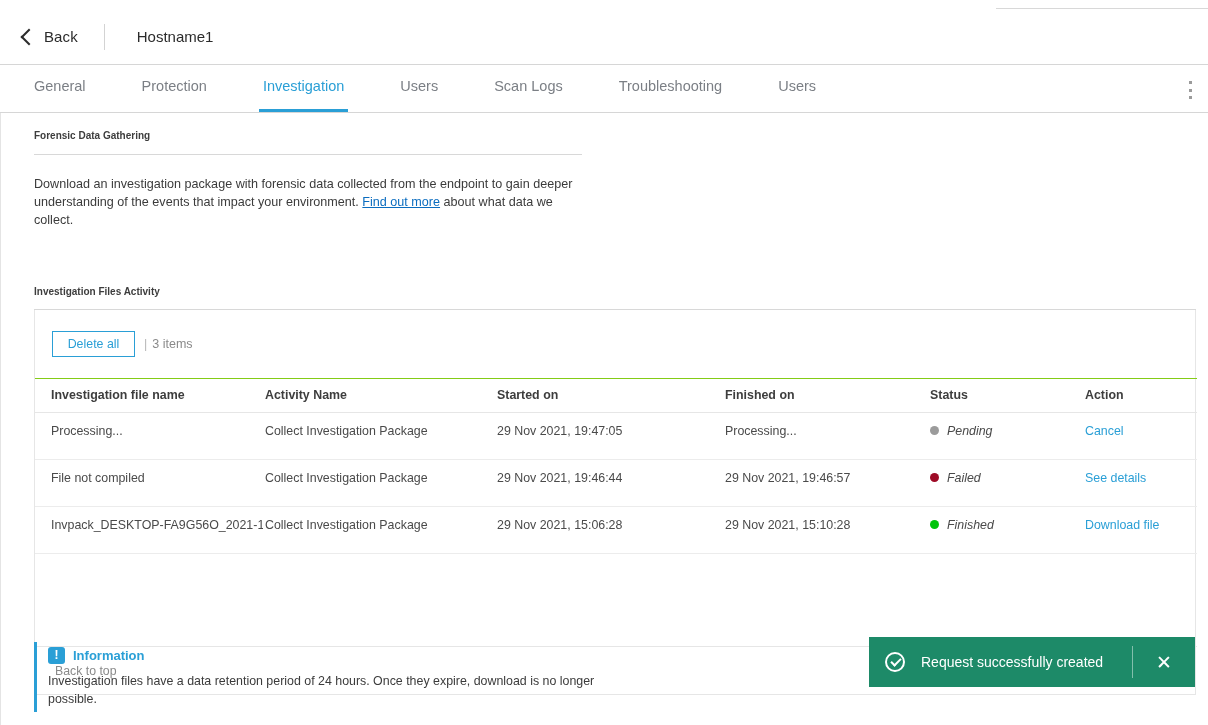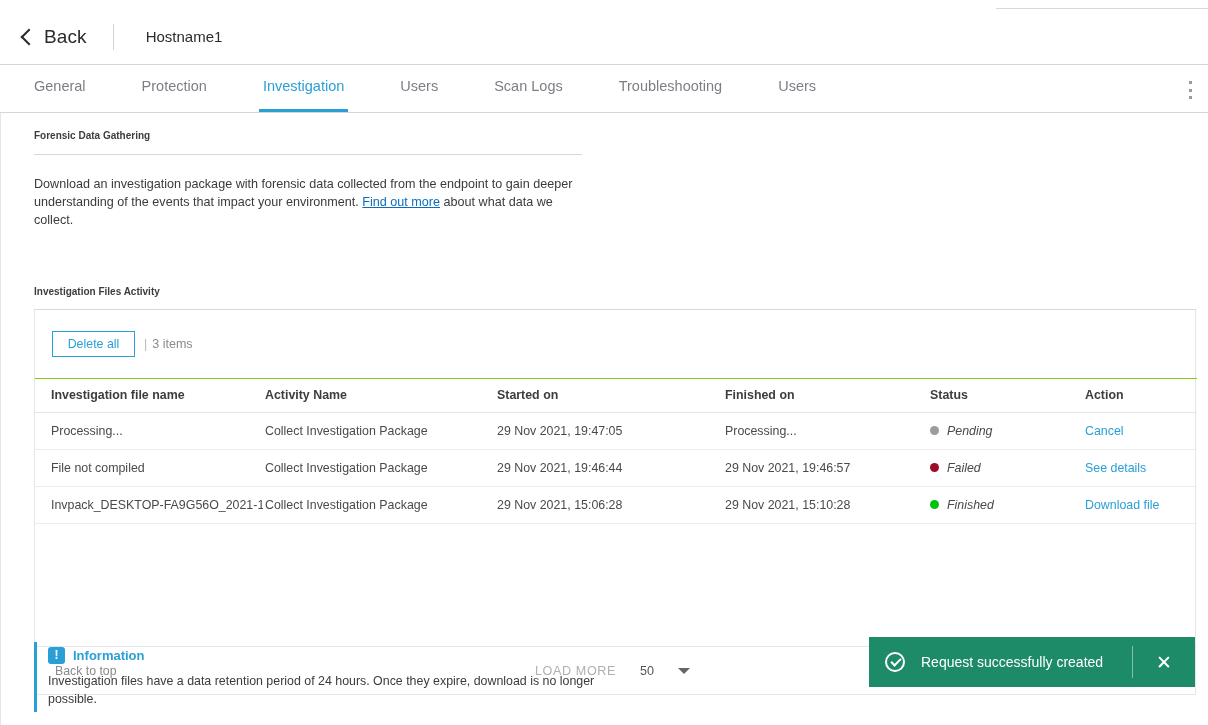--- a/index.html
+++ b/index.html
@@ -38,21 +38,21 @@
     display: flex; align-items: center; gap: 9px;
     margin-left: 23px; cursor: pointer;
     color: #1d1d1d;
   }
   .chev {
     display: inline-block; width: 12px; height: 12px;
     border-left: 2px solid #2b2b2b; border-bottom: 2px solid #2b2b2b;
     transform: rotate(45deg);
     margin-top: 1px;
   }
-  .back-label { font-size: 19px; color: #2b2b2b; letter-spacing: .1px; }
+  .back-label { font-size: 15px; color: #2b2b2b; letter-spacing: .1px; }
   .hdr-divider {
     width: 1px; height: 26px; background: #d3d3d3;
     margin-left: 26px;
   }
   .hostname {
     margin-left: 32px; font-size: 15px; color: #2b2b2b;
   }
 
   
   .tabbar {
@@ -172,21 +172,21 @@
   table.files th {
     text-align: left;
     font-size: 12.4px; font-weight: bold; color: #3d3d3d;
     padding: 9px 0 10px 0;
     border-bottom: 1px solid #e6e6e6;
     border-top: 1px solid #84cc16;
   }
   table.files td {
     text-align: left;
     font-size: 12.4px; color: #4a4a4a;
-    padding: 11px 0 11px 0;
+    padding: 11px 0 21px 0;
     border-bottom: 1px solid #ececec;
     overflow: hidden; white-space: nowrap; text-overflow: clip;
   }
   .c0 { width: 230px; padding-left: 16px !important; }
   .c1 { width: 232px; }
   .c2 { width: 228px; }
   .c3 { width: 205px; }
   .c4 { width: 155px; }
   .c5 { width: 112px; }
 
@@ -384,25 +384,20 @@
             <td class="c4 status-cell">
               <span class="dot" style="background: rgb(0, 196, 10);"></span><span>Finished</span>
             </td>
             <td class="c5"><span class="act-link">Download file</span></td>
           </tr>
         </tbody>
       </table>
 
       <div class="card-footer">
         <span class="back-to-top">Back to top</span>
-        <div class="pager">
-          <span class="load-more">LOAD MORE</span>
-          <span class="page-size">50</span>
-          <span class="caret"></span>
-        </div>
       </div>
 
     </div>
 
     <div class="info-box">
       <div class="info-head">
         <div class="info-icon">!</div>
         <div class="info-title">Information</div>
       </div>
       <div class="info-body">Investigation files have a data retention period of 24 hours. Once they expire, download is no longer possible.</div>

